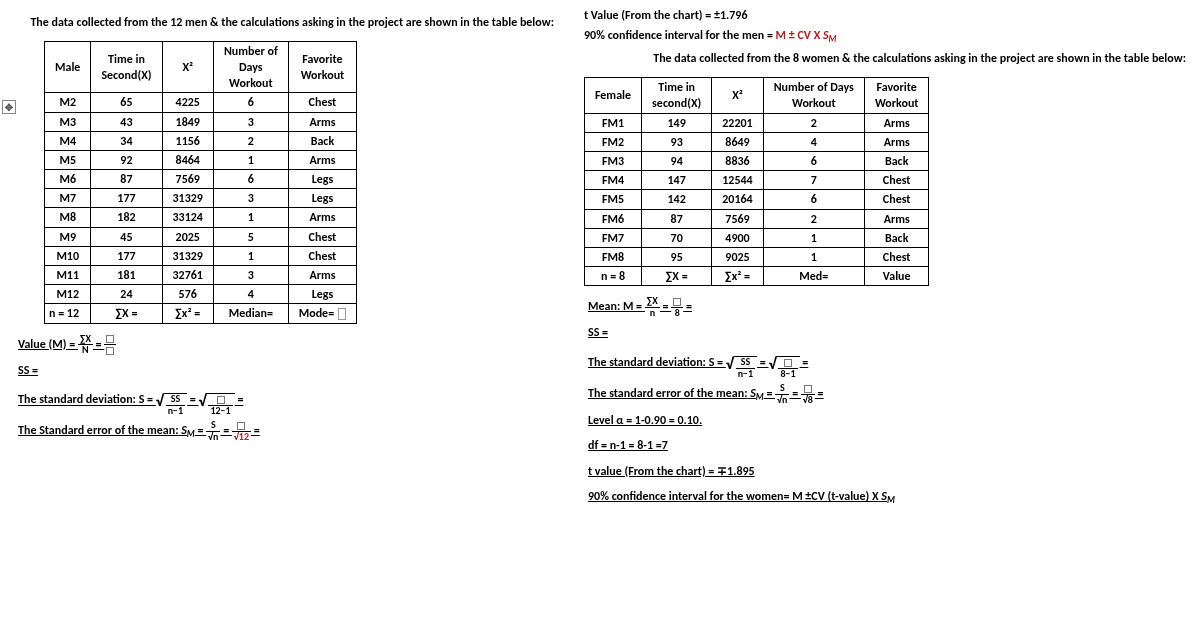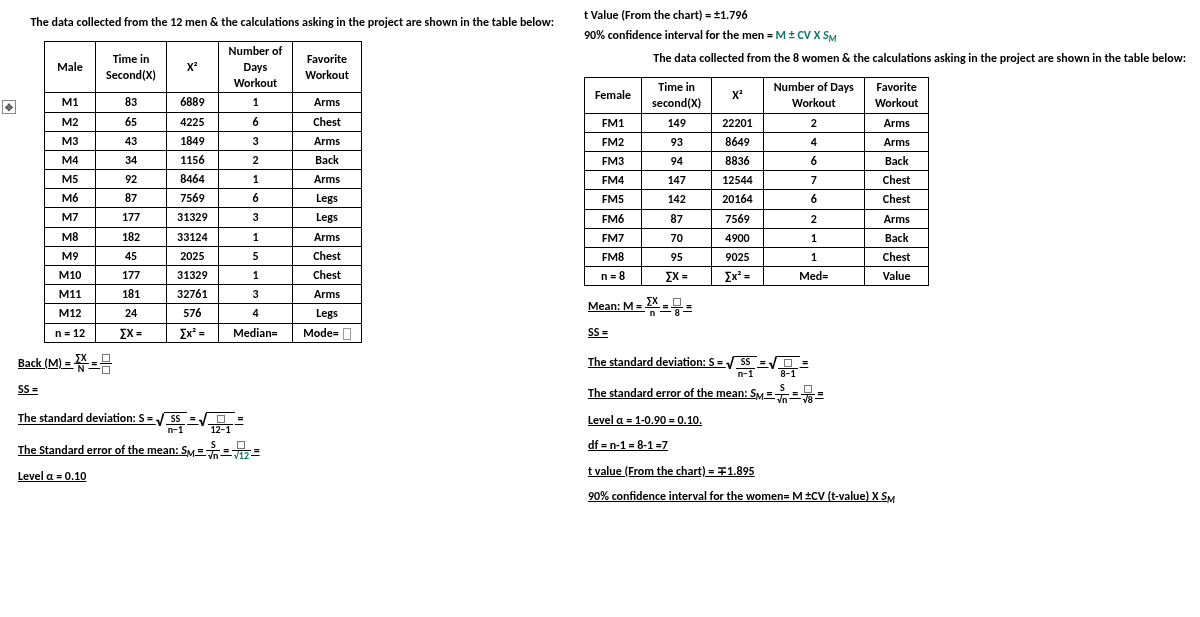--- a/index.html
+++ b/index.html
@@ -32,21 +32,21 @@
   .ital { font-style: italic; }
   .move-handle {
     position: absolute;
     left: 2px; top: 100px;
     width: 14px; height: 14px;
     border: 1px solid #888;
     background: #fff;
     display: flex; align-items: center; justify-content: center;
     font-size: 10px; color: #555;
   }
-  .blue { color: #0f766e; }
+  .blue { color: #b91c1c; }
   .topline { margin: 0 0 6px 0; }
   .cursor-end { display:inline-block; width:8px; height:12px; border:1px solid #999; vertical-align: text-bottom; margin-left:4px; }
 </style>
 </head>
 <body>
 
 <div class="move-handle">✥</div>
 
 <div class="cols">
 
@@ -56,27 +56,20 @@
     <table>
       <tbody>
           <tr>
         <th>Male</th>
         <th>Time in<br>Second(X)</th>
         <th>X²</th>
         <th>Number of<br>Days<br>Workout</th>
         <th>Favorite<br>Workout</th>
       </tr>
       <tr>
-            <td>M1</td>
-            <td>83</td>
-            <td>6889</td>
-            <td>1</td>
-            <td>Arms</td>
-          </tr>
-      <tr>
             <td>M2</td>
             <td>65</td>
             <td>4225</td>
             <td>6</td>
             <td>Chest</td>
           </tr>
       <tr>
             <td>M3</td>
             <td>43</td>
             <td>1849</td>
@@ -140,31 +133,31 @@
             <td>Arms</td>
           </tr>
       <tr>
             <td>M12</td>
             <td>24</td>
             <td>576</td>
             <td>4</td>
             <td>Legs</td>
           </tr>
       <tr>
-        <td style="text-align:left;padding-left:10px">n = 12</td>
+        <td style="text-align:left;padding-left:4px">n = 12</td>
         <td>∑X =</td>
         <td>∑x² =</td>
         <td>Median=</td>
         <td><span>Mode=</span><span class="cursor-end"></span></td>
       </tr>
     </tbody>
       </table>
 
     <div class="formula">
-      <span>Back (M) =</span>
+      <span>Value (M) =</span>
       <span class="frac"><span class="num">∑X</span><span class="den">N</span></span>
       =
       <span class="frac"><span class="num"><span class="box"></span></span><span class="den"><span class="box"></span></span></span>
     </div>
 
     <div class="formula">SS =</div>
 
     <div class="formula">
       <span>The standard deviation: S =</span>
       <span class="sqrt-wrap">
@@ -181,21 +174,20 @@
 
     <div class="formula">
       <span>The Standard error of the mean:</span>
       <span class="ital"><span>S</span><span class="sub">M</span></span> =
       <span class="frac"><span class="num">S</span><span class="den">√n</span></span>
       =
       <span class="frac blue"><span class="num"><span class="box"></span></span><span class="den">√12</span></span>
       =
     </div>
 
-    <div class="formula">Level α = 0.10</div>
   </div>
 
   <div class="right">
     <div class="topline">t Value (From the chart) = ±1.796</div>
     <div class="topline">
       <span>90% confidence interval for the men = </span><span class="blue"><span>M ± CV X</span> <span class="ital"><span>S</span><span class="sub">M</span></span></span>
     </div>
 
     <div class="heading">The data collected from the 8 women &amp; the calculations asking in the project are shown in the table below:</div>
 

